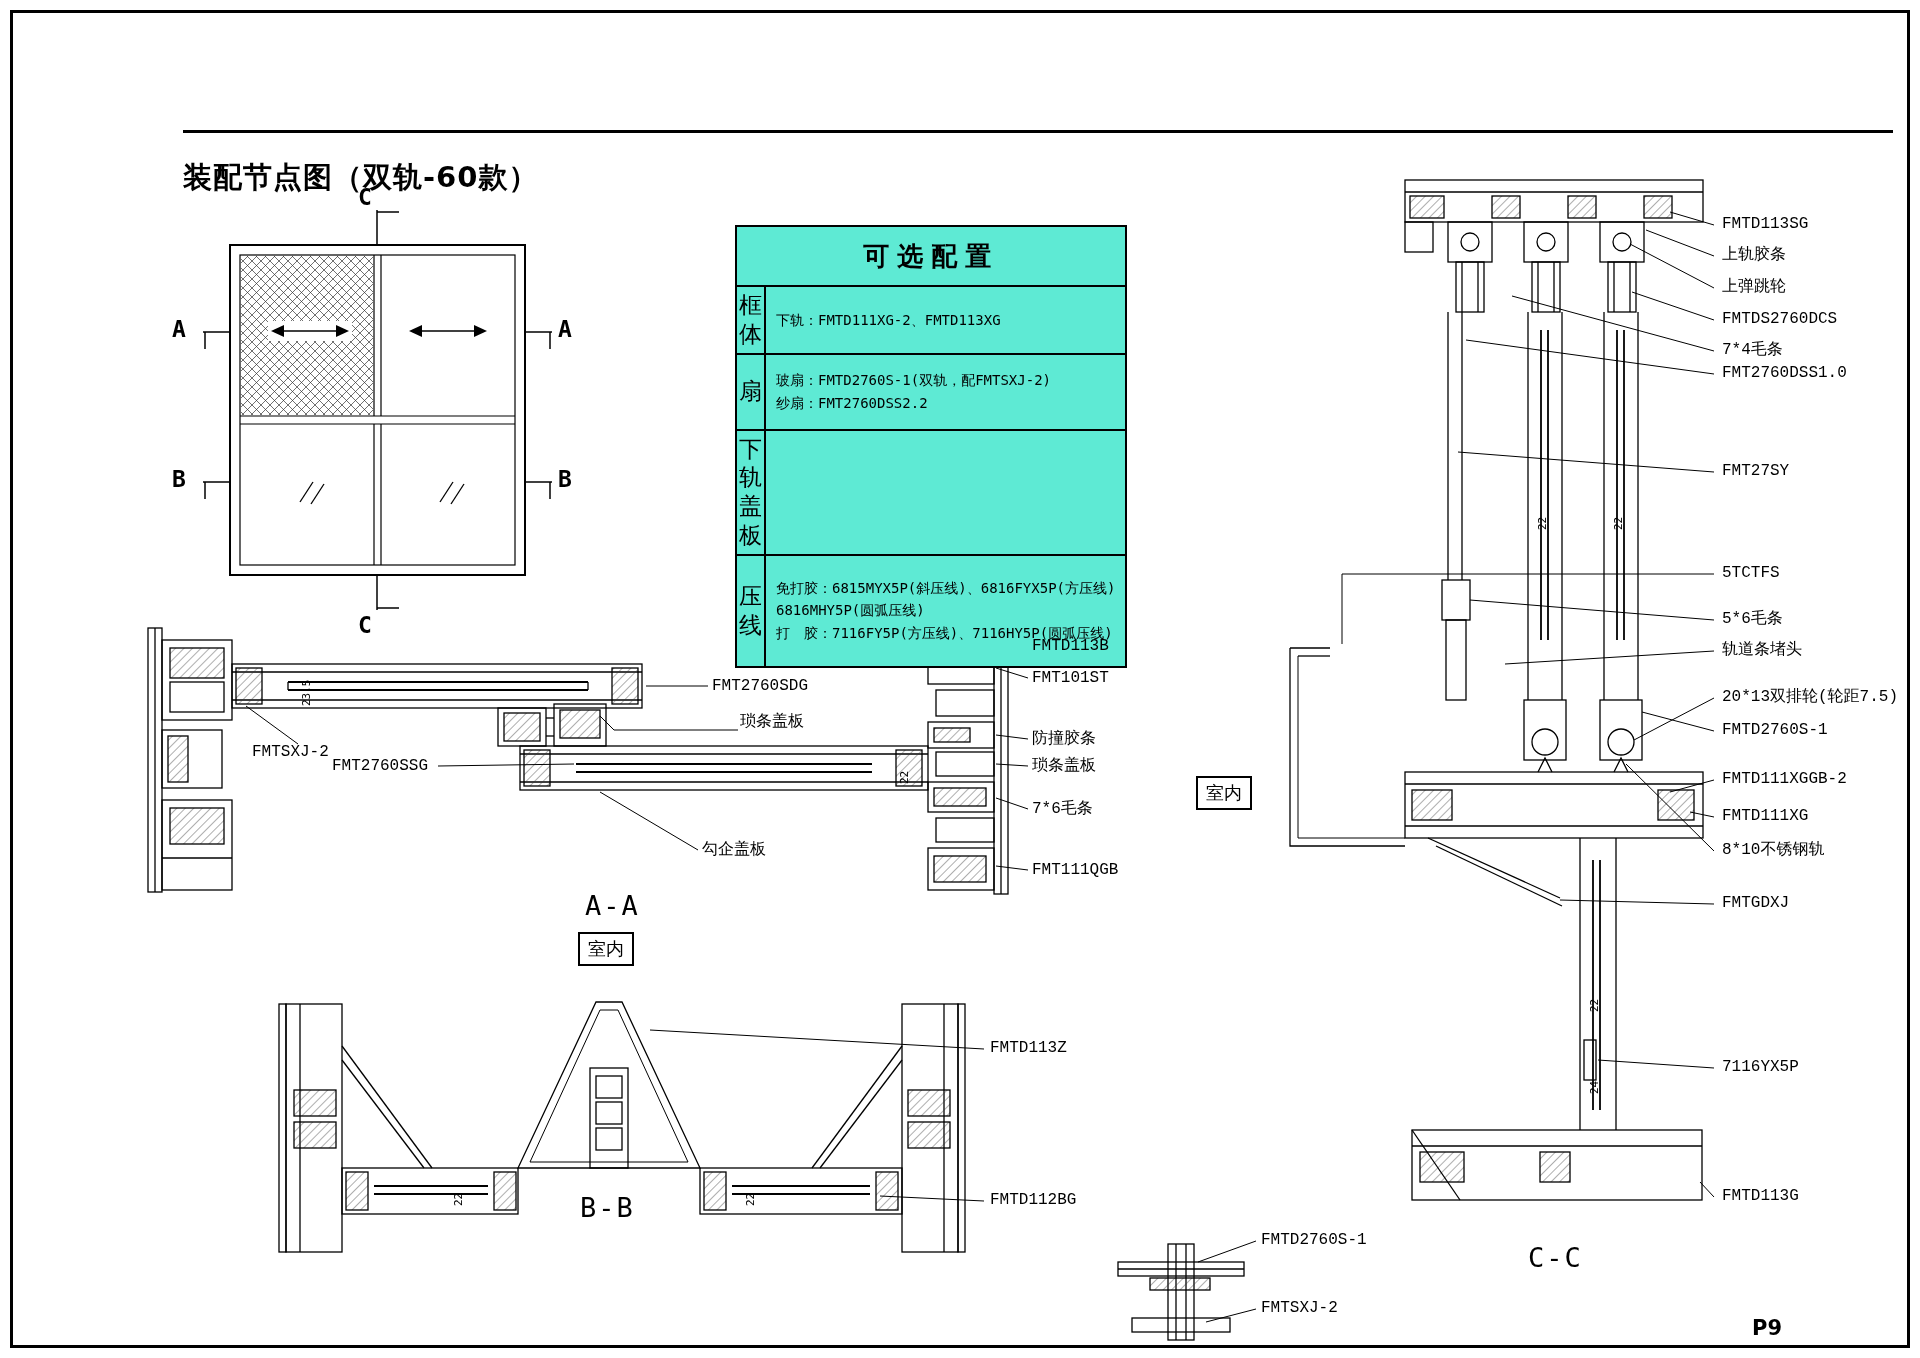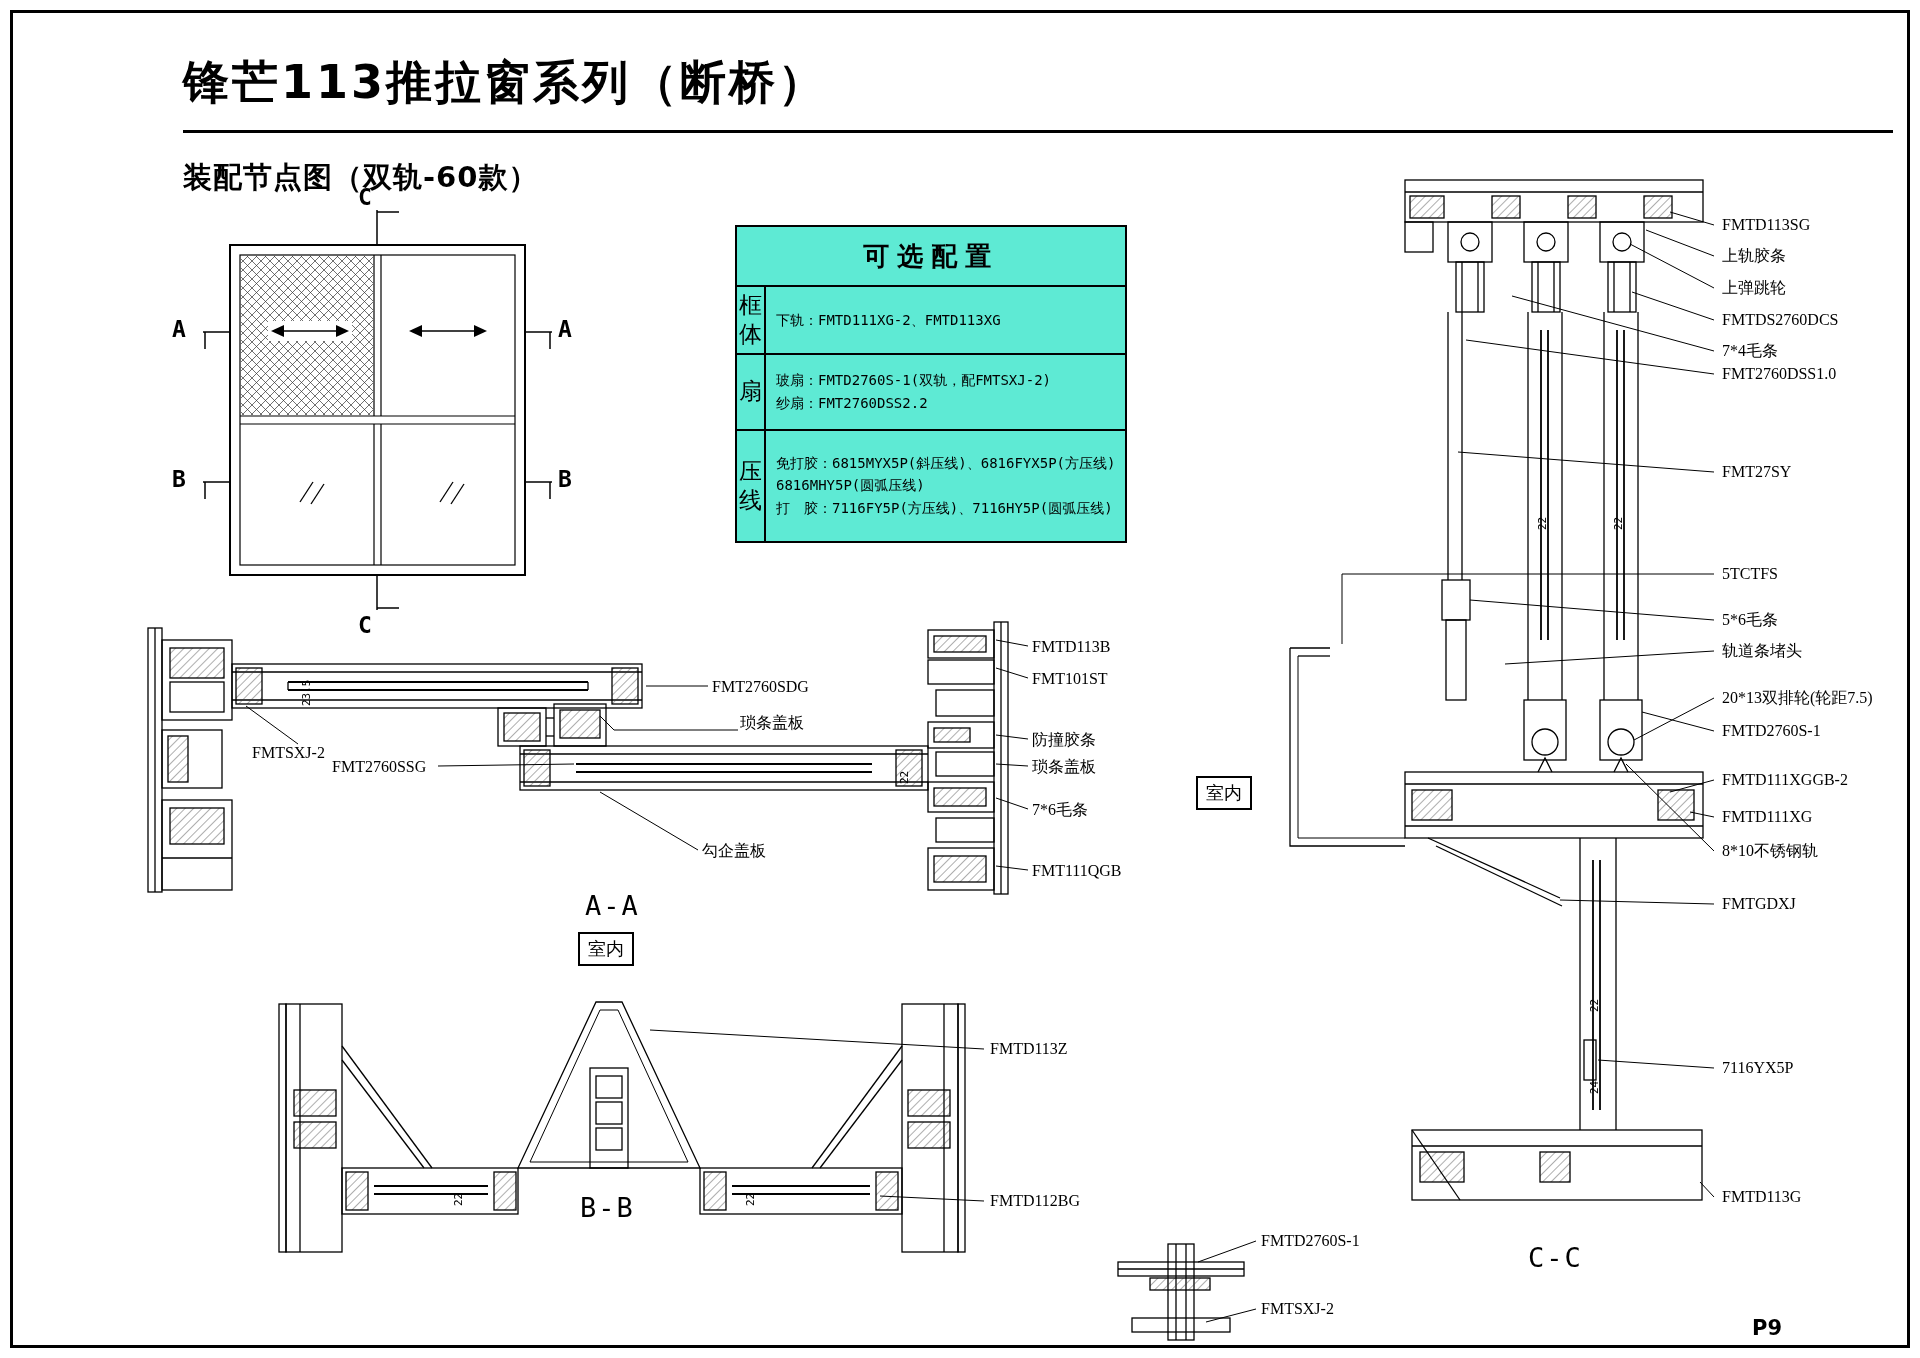--- a/index.html
+++ b/index.html
@@ -7,21 +7,21 @@
   #page {
     position:relative; width:1920px; height:1358px; background:#ffffff;
     font-family:"DejaVu Sans", sans-serif; color:#000; overflow:hidden;
   }
   .border-frame { position:absolute; inset:10px; border:3px solid #000; pointer-events:none; }
   .title { position:absolute; left:183px; top:52px; font-size:46px; font-weight:bold; letter-spacing:3px; }
   .title-rule { position:absolute; left:183px; top:130px; width:1710px; height:3px; background:#000; }
   .subtitle { position:absolute; left:183px; top:158px; font-size:29px; font-weight:bold; letter-spacing:1px; }
   .art { position:absolute; left:0; top:0; width:1920px; height:1358px; pointer-events:none; }
   .lbl {
-    position:absolute; font-family:Liberation Serif, serif;
+    position:absolute; font-family:Liberation Mono, monospace;
     font-size:16px; line-height:1.1; white-space:nowrap;text-align:center;
   }
   .marker { position:absolute; font-family:"DejaVu Sans Mono","DejaVu Sans",monospace; font-size:23px; font-weight:bold; }
   .sec-title { position:absolute; font-family:"DejaVu Sans Mono","DejaVu Sans",monospace; font-size:27px; letter-spacing:2px; }
   .indoor { position:absolute; border:2px solid #000; padding:3px 8px; font-size:18px; background:#fff; }
   .dim {
     position:absolute; font-family:"DejaVu Sans Mono","DejaVu Sans",monospace; font-size:11px;
     transform:rotate(-90deg); transform-origin:left top; white-space:nowrap;
   }
   .cfg-table { position:absolute; left:735px; top:225px; width:375px; border-collapse:collapse; background:#5eead4; }
@@ -33,21 +33,20 @@
   .gap-above { }
   .note { position:absolute; left:183px; top:1302px; font-size:20px; letter-spacing:1px; }
   .pageno { position:absolute; left:1752px; top:1316px; font-size:21px; font-weight:bold; }
 </style>
 </head>
 <body>
 
 <div id="page">
   <div class="border-frame"></div>
 
-  <div class="title">锋芒113推拉窗系列（断桥）</div>
   <div class="title-rule"></div>
   <div class="subtitle">装配节点图（双轨-60款）</div>
 
   <svg class="art" viewBox="0 0 1920 1358">
     <defs>
       <pattern id="hatch" width="6" height="6" patternUnits="userSpaceOnUse" patternTransform="rotate(45)">
         <line x1="0" y1="0" x2="0" y2="6" stroke="#333" stroke-width="0.8"></line>
       </pattern>
       <pattern id="mesh" width="9" height="9" patternUnits="userSpaceOnUse">
         <path d="M0 9 L9 0 M0 0 L9 9" stroke="#333" stroke-width="0.7"></path>
@@ -346,20 +345,27 @@
       </td>
     </tr>
     <tr style="height:76px">
       <td class="cfg-label">
         <div>扇</div>
       </td>
       <td class="cfg-content">
         <div class="line">玻扇：FMTD2760S-1(双轨，配FMTSXJ-2)</div>
         <div class="line">纱扇：FMT2760DSS2.2</div>
       </td>
+    </tr>
+    <tr style="height:84px">
+      <td class="cfg-label">
+        <div>下轨</div>
+        <div>盖板</div>
+      </td>
+      <td class="cfg-content"></td>
     </tr>
     <tr style="height:112px">
       <td class="cfg-label">
         <div>压</div>
         <div>线</div>
       </td>
       <td class="cfg-content">
         <div class="line">免打胶：6815MYX5P(斜压线)、6816FYX5P(方压线)</div>
         <div class="line">6816MHY5P(圆弧压线)</div>
         <div class="line gap-above">打　胶：7116FY5P(方压线)、7116HY5P(圆弧压线)</div>

